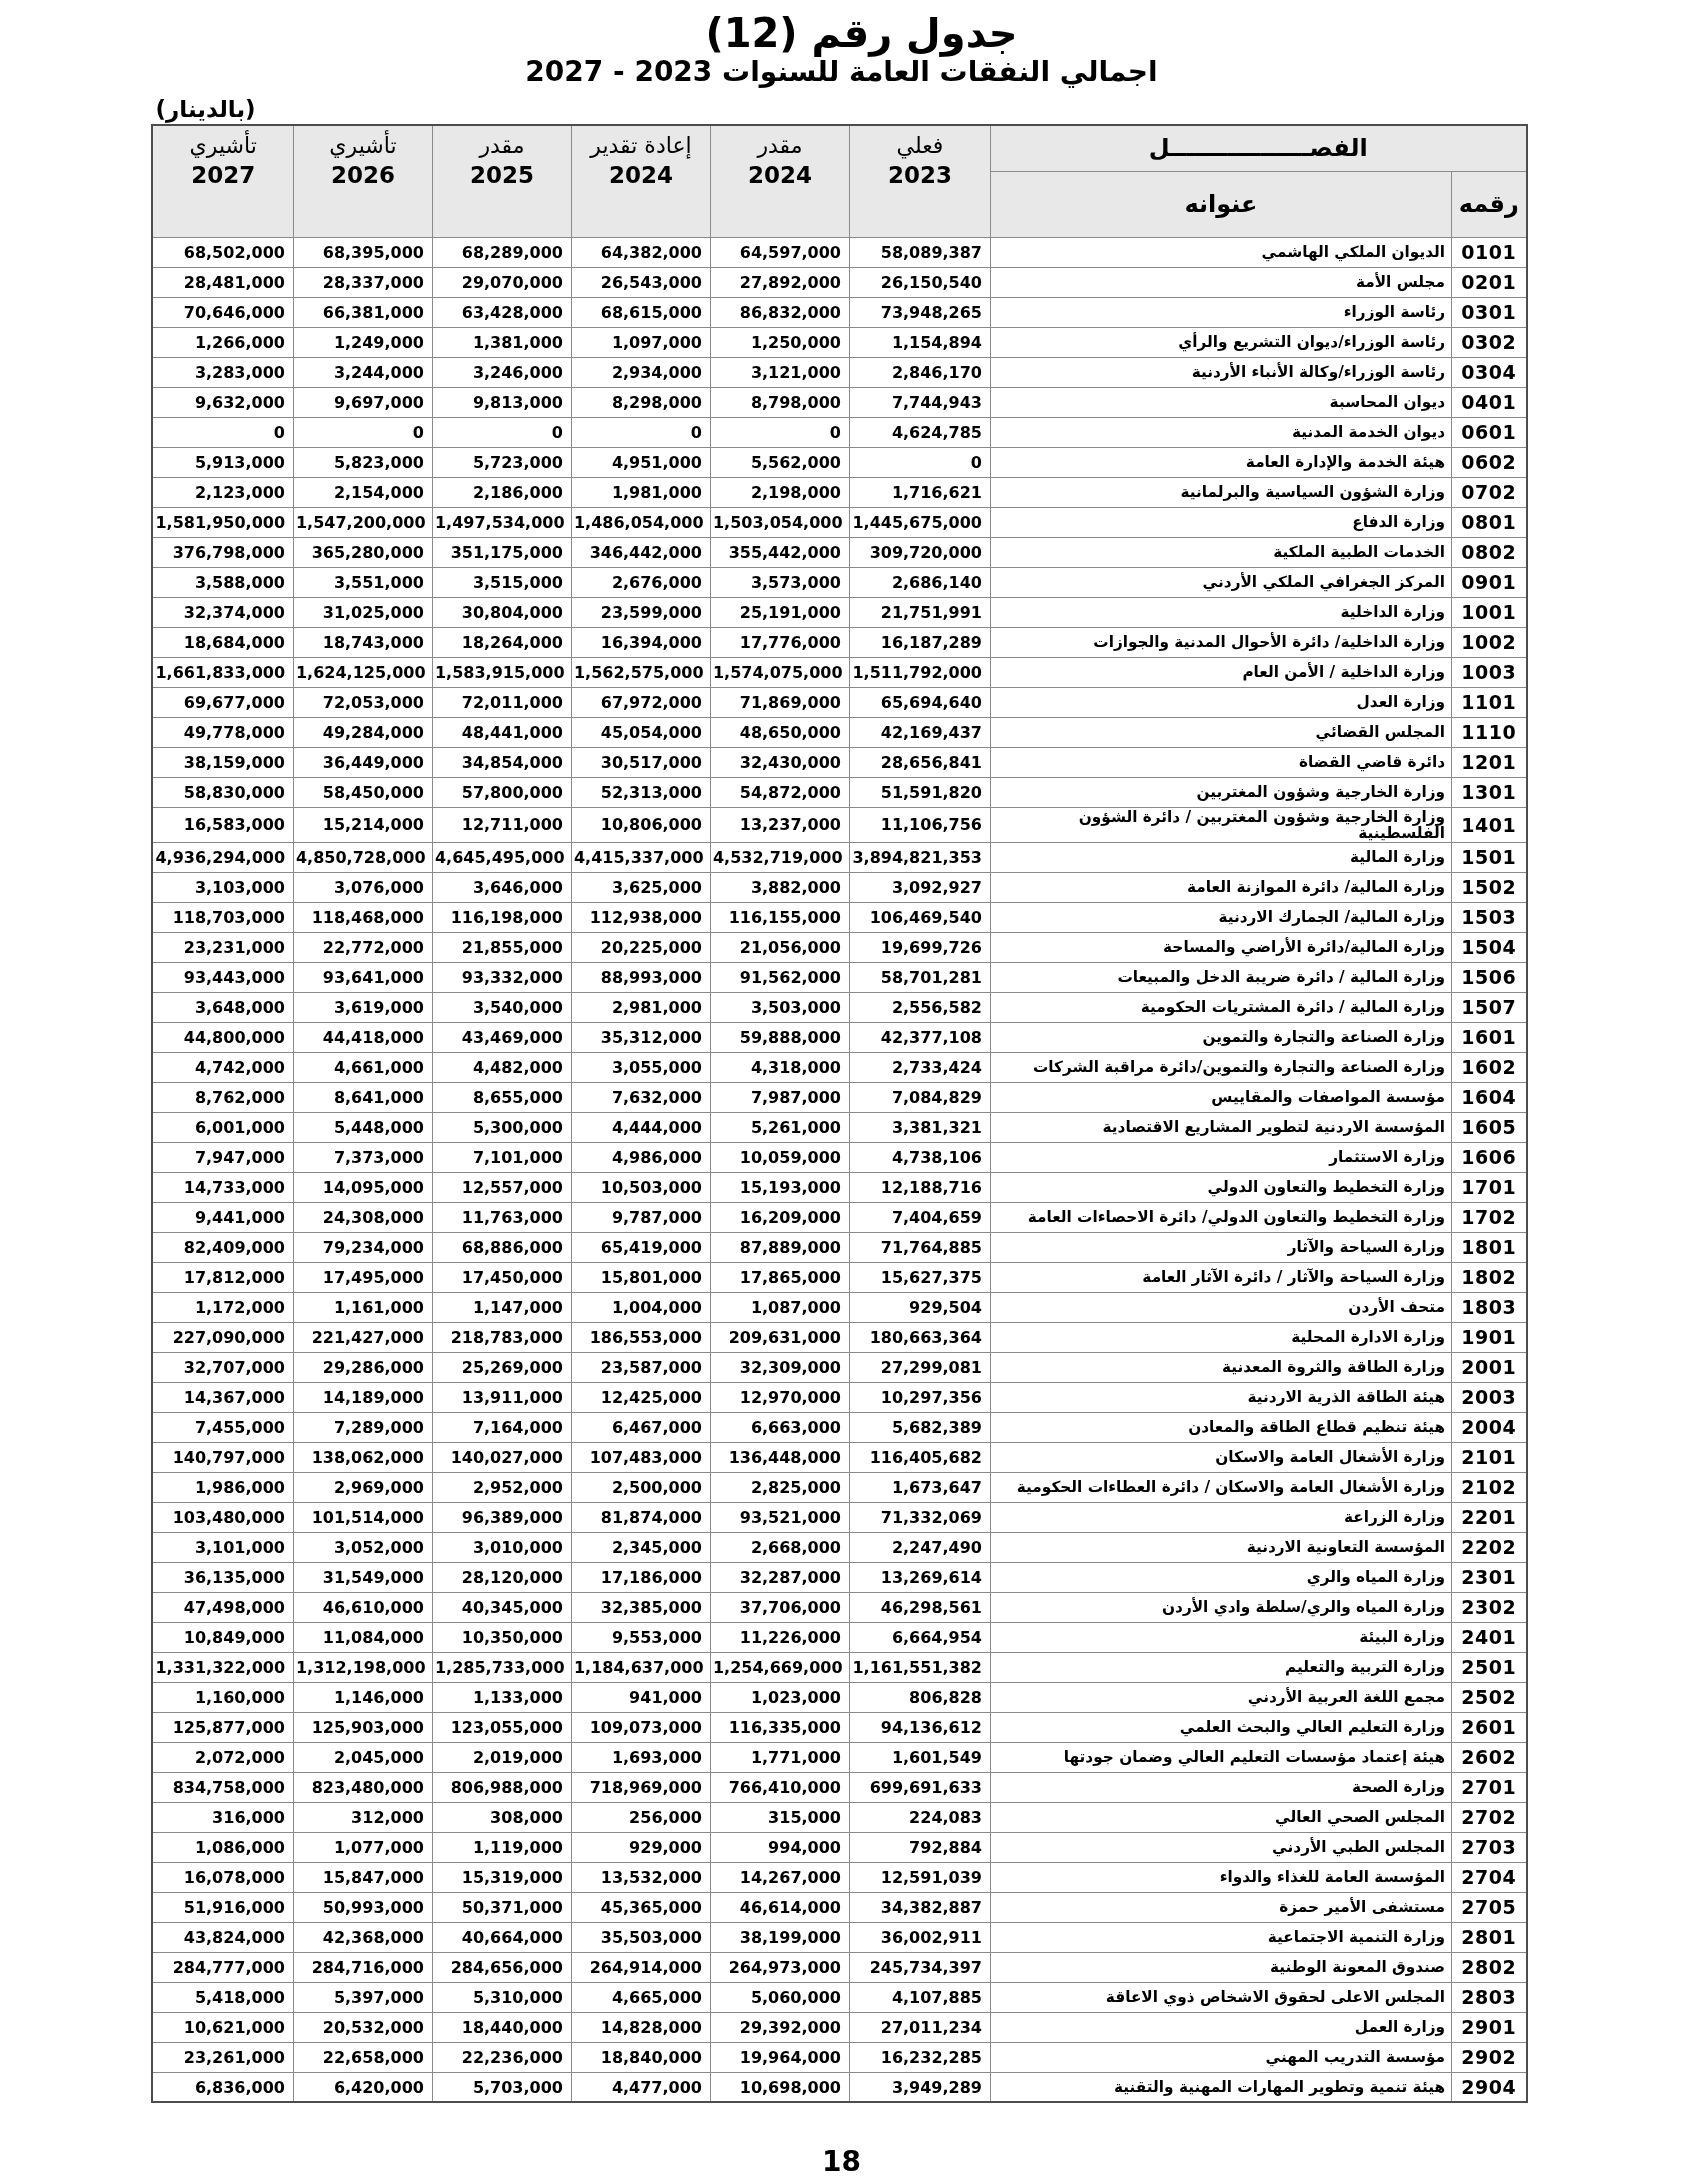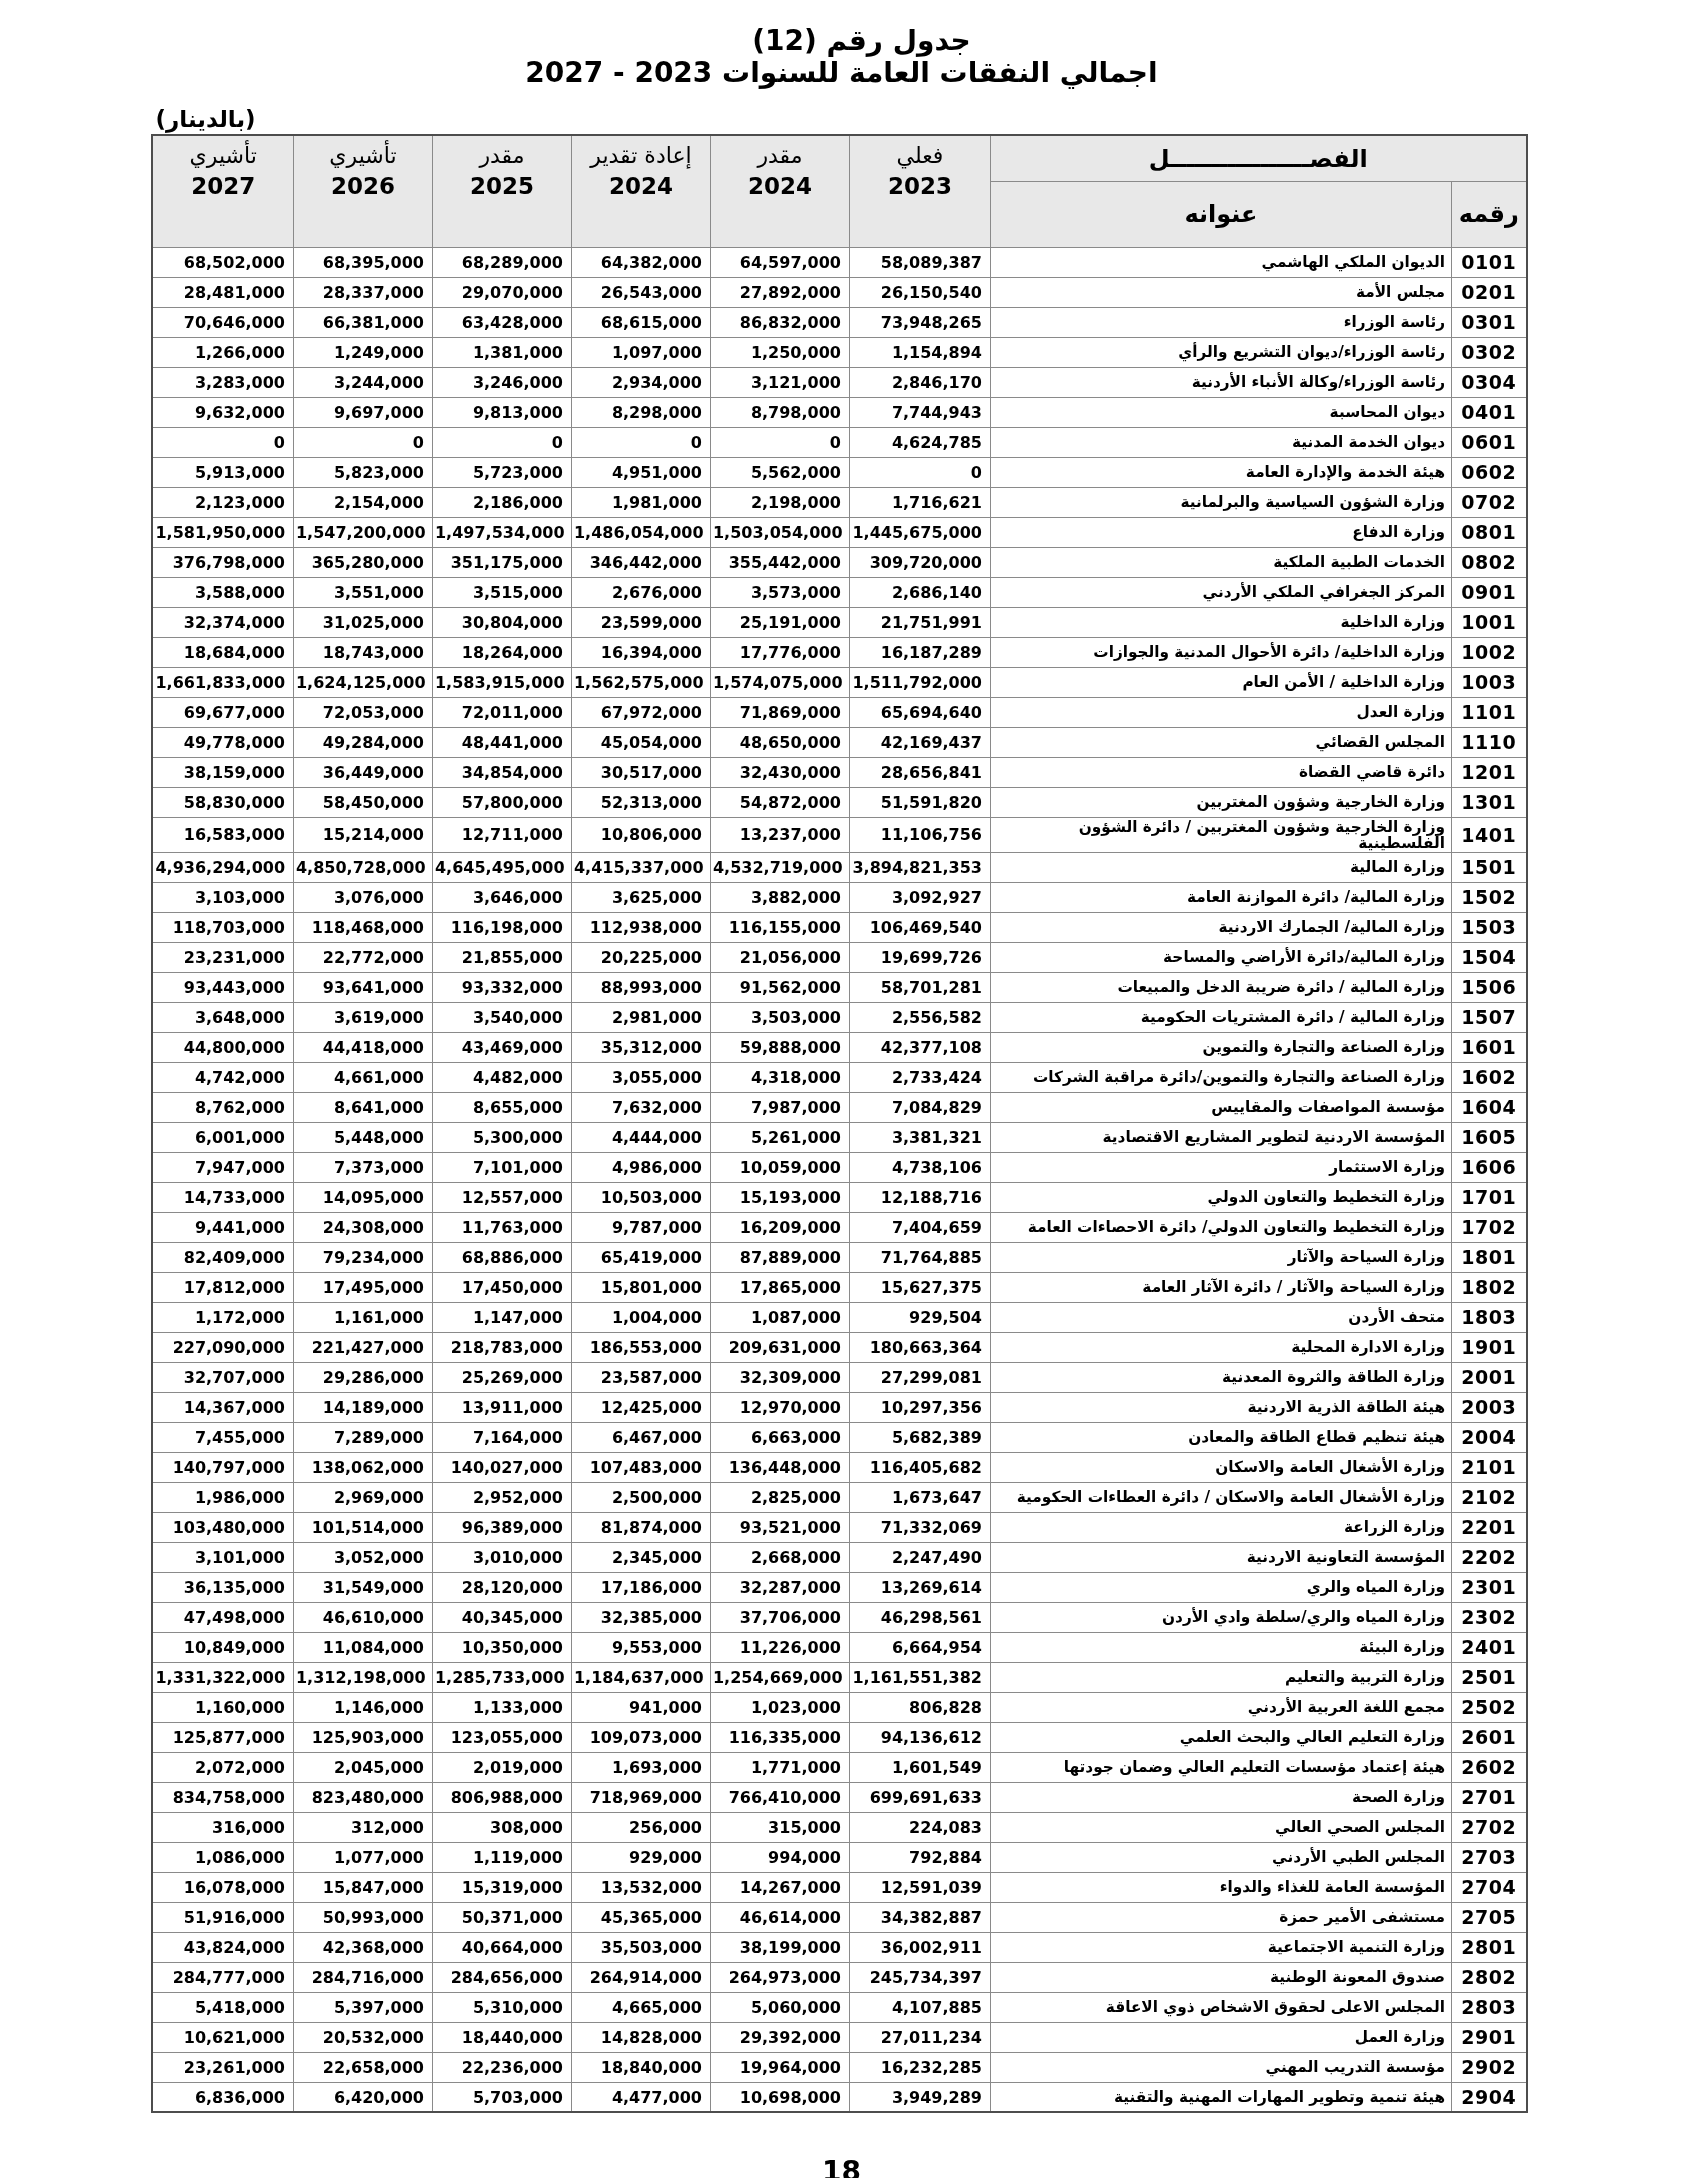--- a/index.html
+++ b/index.html
@@ -2,30 +2,30 @@
 <html lang="ar" dir="rtl"><head>
 <meta charset="utf-8">
 <style>
   html,body{margin:0;padding:0;background:#ffffff;}
   body{
     width:1683px;min-height:2178px;
     font-family:"DejaVu Sans","Liberation Sans",sans-serif;
     color:#000;
   }
   .doc-title{
-    text-align:center;font-weight:bold;font-size:28px;
-    padding-top:25px;line-height:1.15;margin-left:40px;
+    text-align:center;font-weight:bold;font-size:40px;
+    padding-top:10px;line-height:1.15;margin-left:40px;
   }
   .doc-subtitle{
     text-align:center;font-weight:bold;font-size:28px;line-height:1.15;
   }
   .table-wrap{width:1372px;margin:0 auto;}
   .unit-label{
     text-align:left;font-weight:bold;font-size:23px;
-    margin:17px 0 2px 0;
+    margin:8px 0 2px 0;
   }
   table.budget{
     width:1372px;border-collapse:collapse;table-layout:fixed;
     border:2px solid #4d4d4d;
   }
   table.budget th,table.budget td{
     border:1px solid #8a8a8a;
     box-sizing:border-box;
   }
   thead th{

